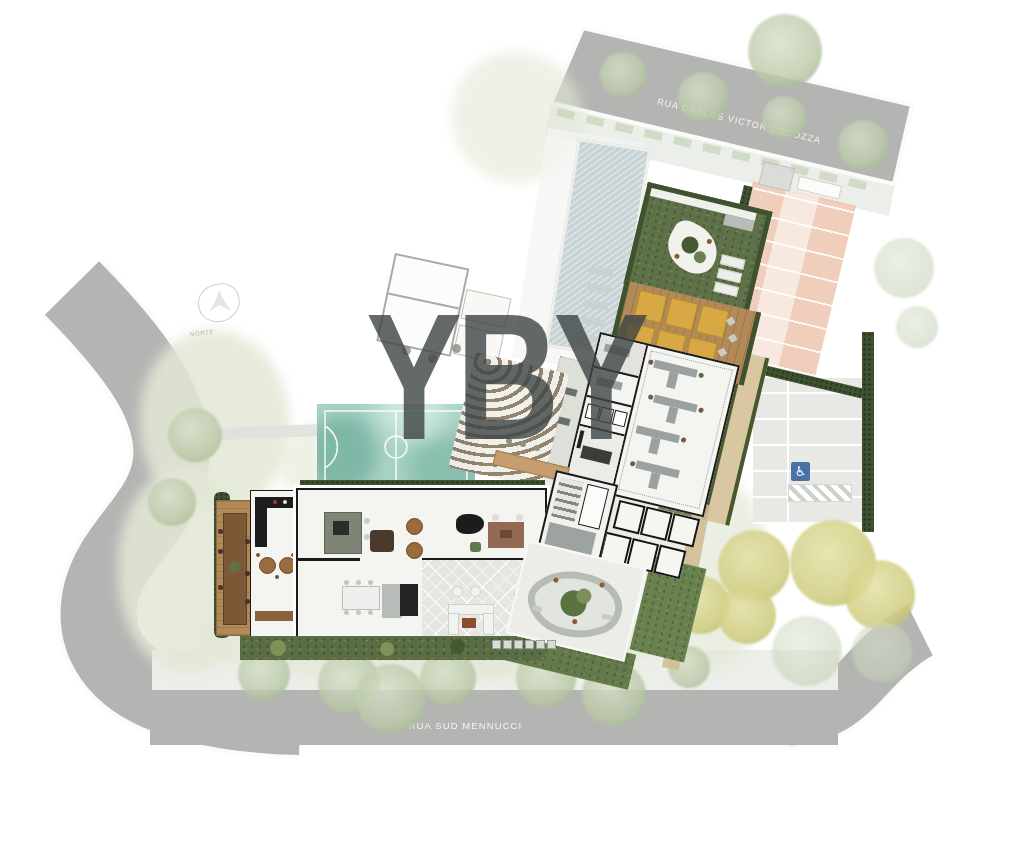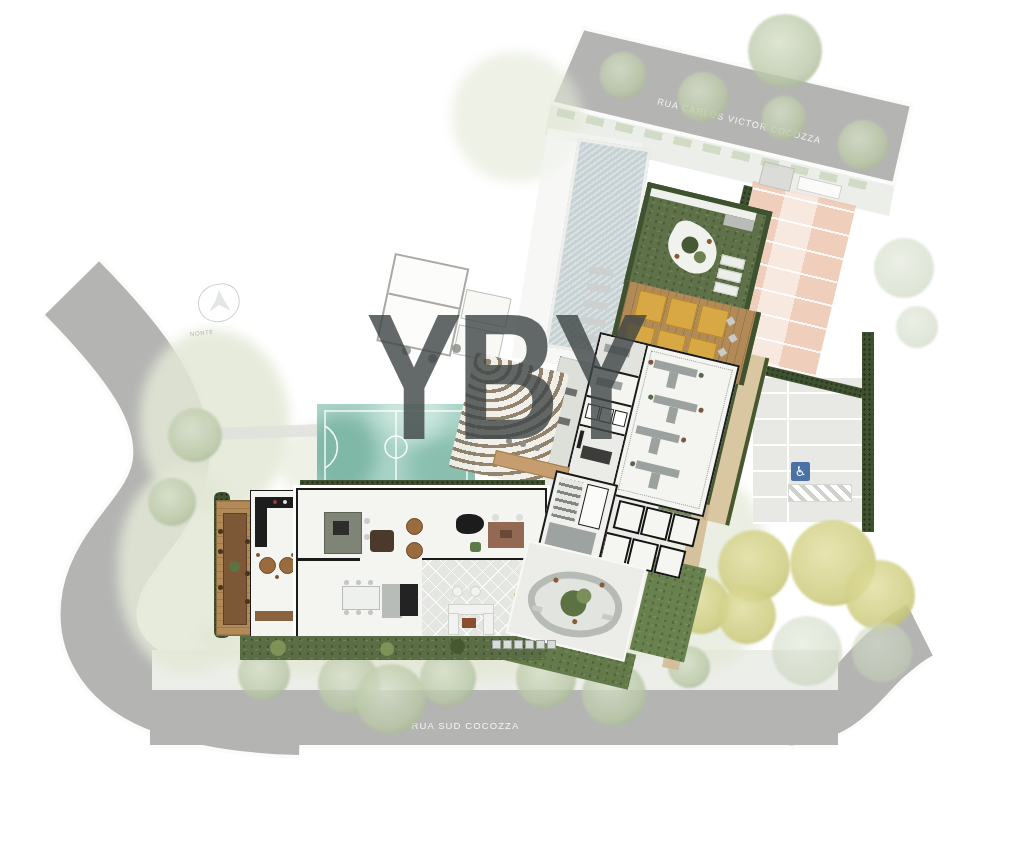--- a/index.html
+++ b/index.html
@@ -56,21 +56,21 @@
     <rect x="150" y="685" width="688" height="63" fill="#fbfbf9"></rect>
     <path class="road-fill" stroke-width="76" d="M 72 288 C 135 352 180 410 170 468 C 161 519 110 546 100 598 C 92 643 118 679 170 697 C 214 712 258 716 300 717"></path>
     <path class="road-fill" stroke-width="57" d="M 788 717 C 846 713 860 676 888 653 C 903 640 912 634 920 630"></path>
     <rect x="150" y="688" width="688" height="57" fill="var(--street_gray,#b4b5b3)"></rect>
     <polygon class="poly-walk" points="551,103 895,183 889,216 545,135"></polygon>
     <rect x="152" y="650" width="686" height="40" class="poly-walk"></rect>
     <polygon class="poly-road" points="583,28 912,105 894,184 551,103"></polygon>
   </svg>
 
   <div class="abs street-label r" style="left:648;left:648px;top:94px;width:190px;z-index:2;transform:rotate(13.5deg);font-size:9px">RUA CARLOS VICTOR COCOZZA</div>
-  <div class="abs street-label" style="left:378px;top:720px;width:175px;z-index:2;font-size:9.5px">RUA SUD COCOZZA</div>
+  <div class="abs street-label" style="left:378px;top:720px;width:175px;z-index:2;font-size:9.5px">RUA SUD MENNUCCI</div>
 
   <div class="abs lawn" style="left:140px;top:330px;width:150px;height:185px;z-index:2"></div>
   <div class="abs lawn" style="left:118px;top:468px;width:140px;height:205px;z-index:2"></div>
   <div class="abs lawn" style="left:195px;top:595px;width:470px;height:85px;z-index:2"></div>
   <div class="abs lawn" style="left:452px;top:52px;width:130px;height:130px;opacity:.6;z-index:2"></div>
   <div class="abs lawn" style="left:640px;top:470px;width:130px;height:200px;opacity:.7;z-index:2"></div>
   <div class="abs lawn" style="left:280px;top:420px;width:120px;height:90px;opacity:.6;z-index:2"></div>
   <div class="abs" style="left:175px;top:424px;width:300px;height:12px;background:#dfe1dc;transform:rotate(-2deg);opacity:.85;z-index:2"></div>
   <div class="abs r" style="left:558px;top:108px;width:330px;height:8px;z-index:3;transform:rotate(13.5deg);opacity:.8;
        background:repeating-linear-gradient(90deg,#c9d7bd 0 18px, transparent 18px 30px)"></div>

